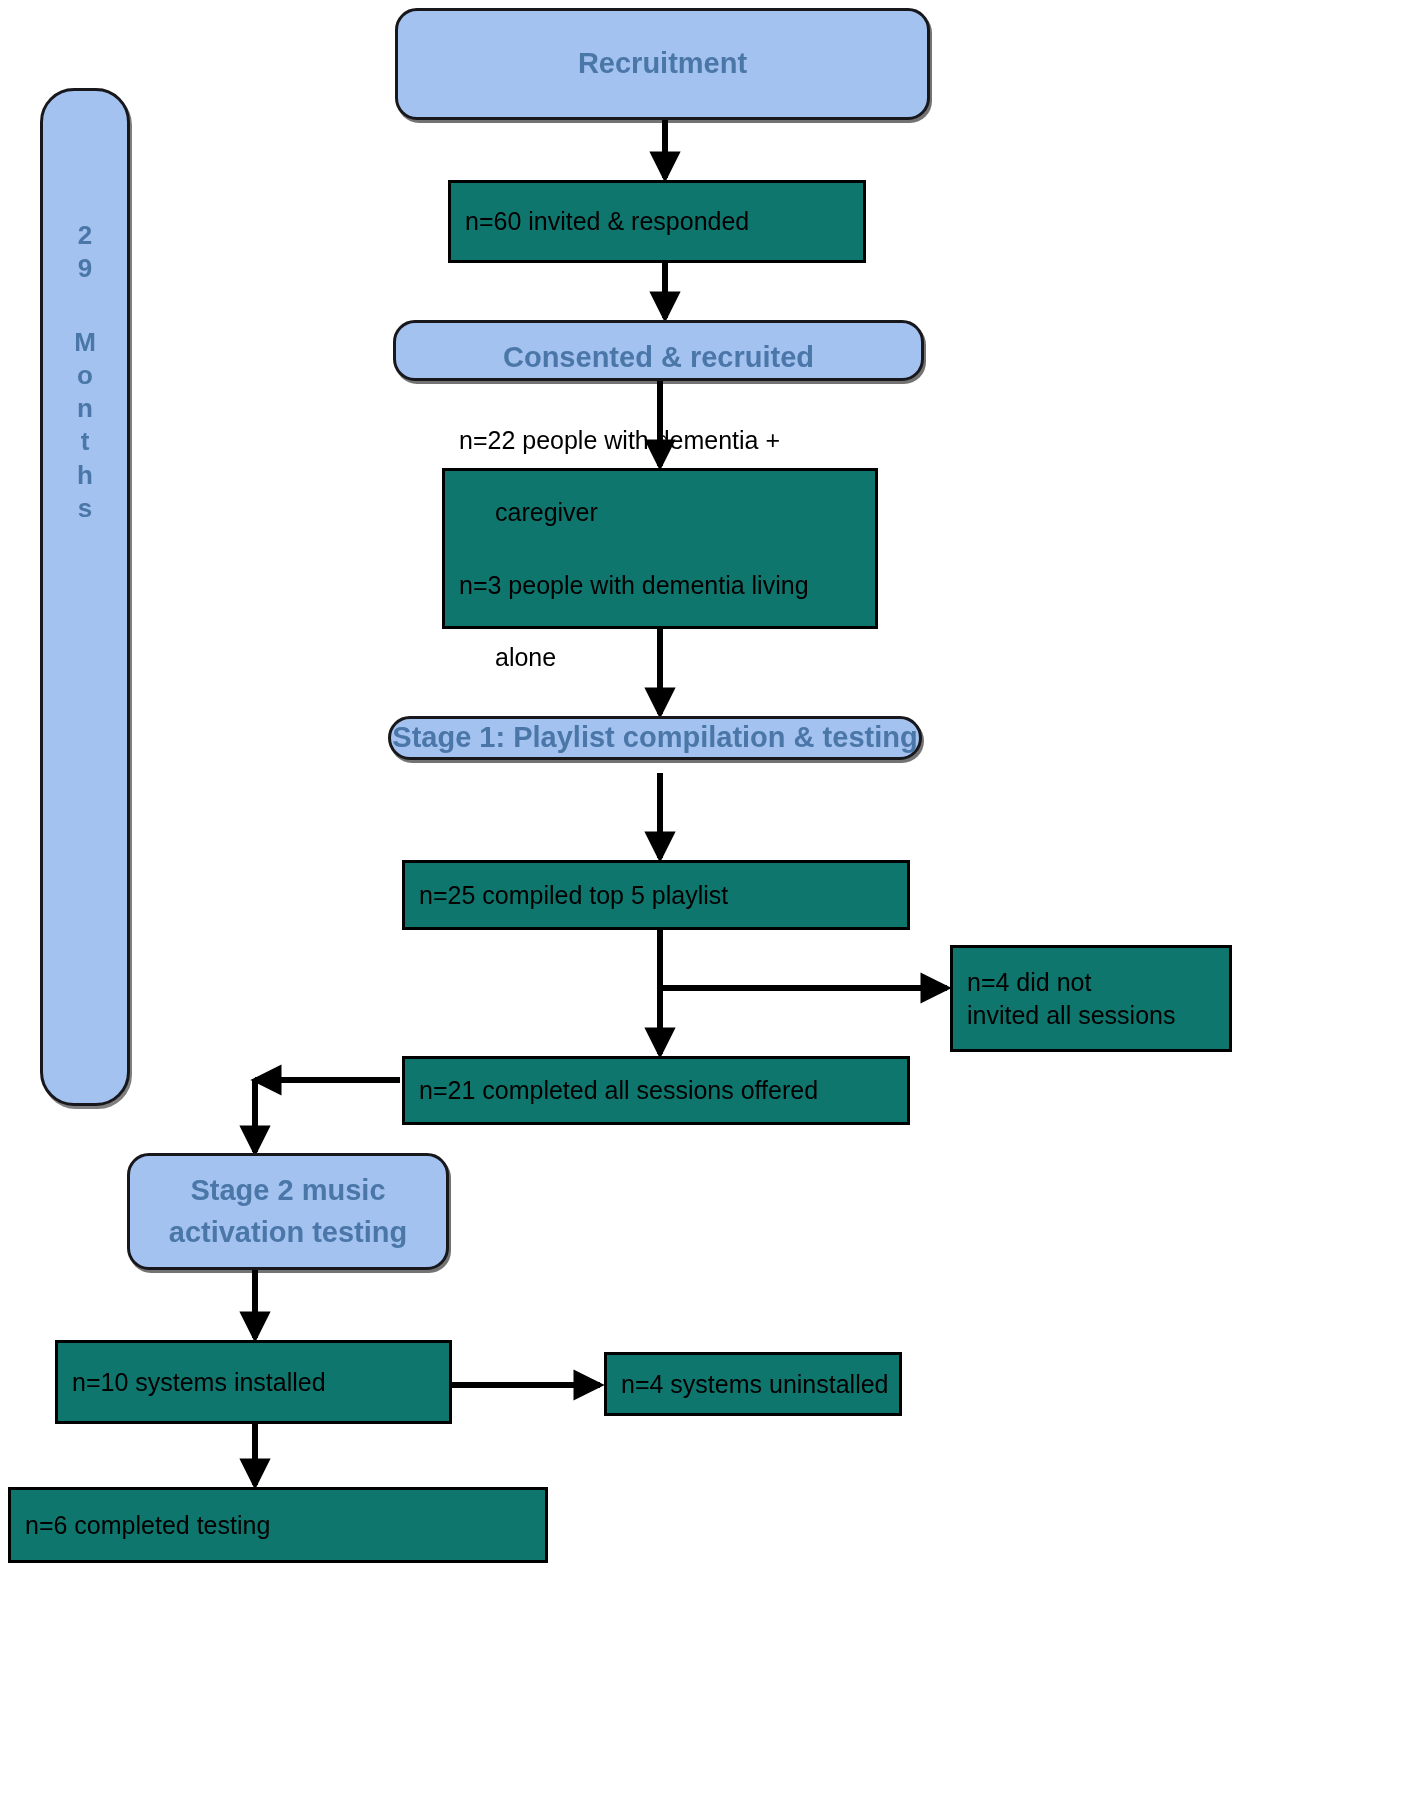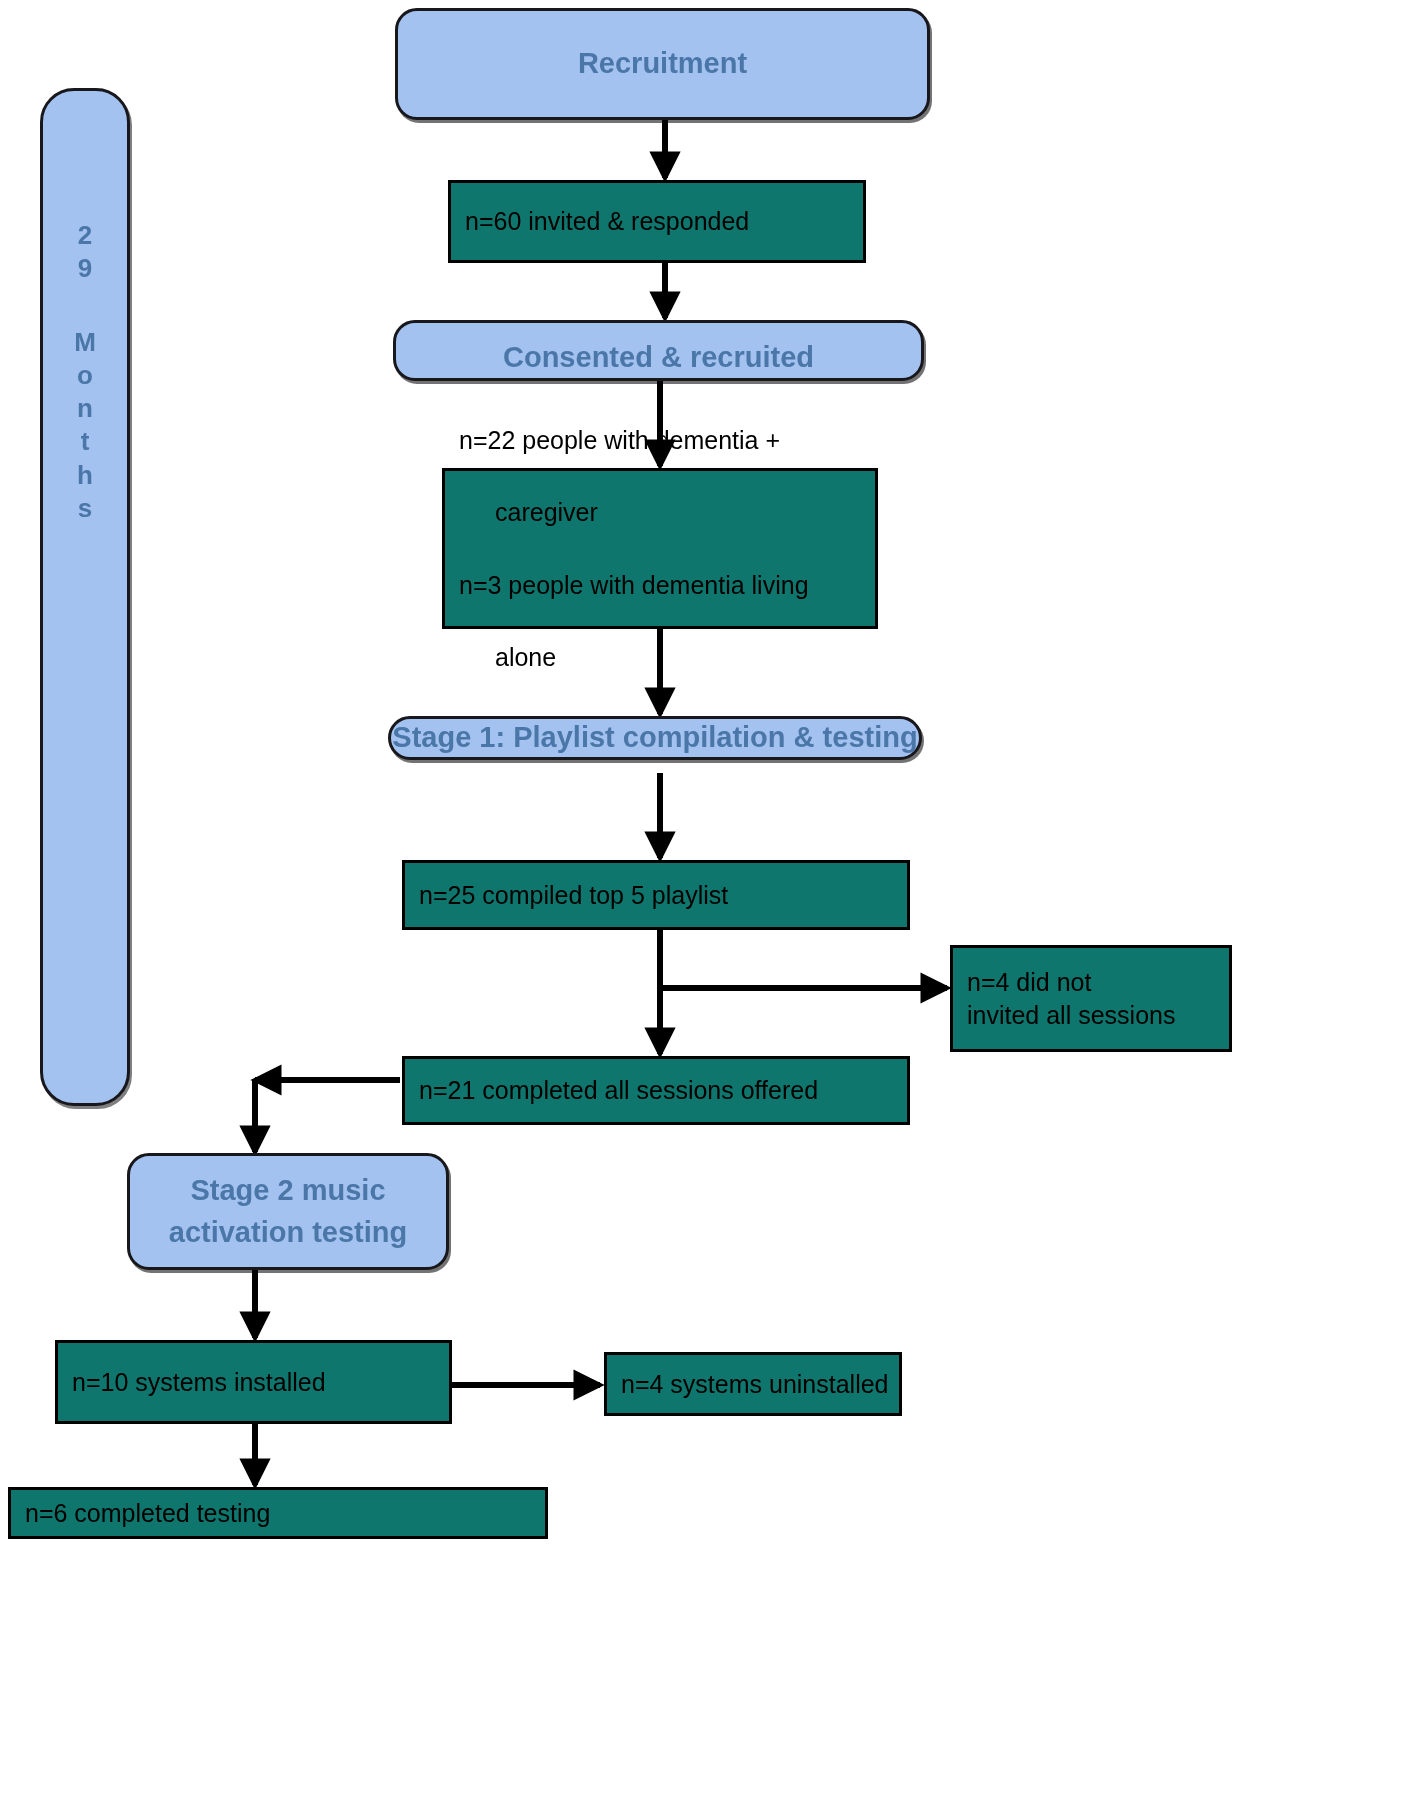--- a/index.html
+++ b/index.html
@@ -183,17 +183,17 @@
   </div>
 
   <div class="node box" style="left:55px; top:1340px; width:397px; height:84px;">
     <span class="line">n=10 systems installed</span>
   </div>
 
   <div class="node box" style="left:604px; top:1352px; width:298px; height:64px;">
     <span class="line">n=4 systems uninstalled</span>
   </div>
 
-  <div class="node box" style="left:8px; top:1487px; width:540px; height:52px;">
+  <div class="node box" style="left:8px; top:1487px; width:540px; height:76px;">
     <span class="line">n=6 completed testing</span>
   </div>
 
 </div>
 
 </body></html>

